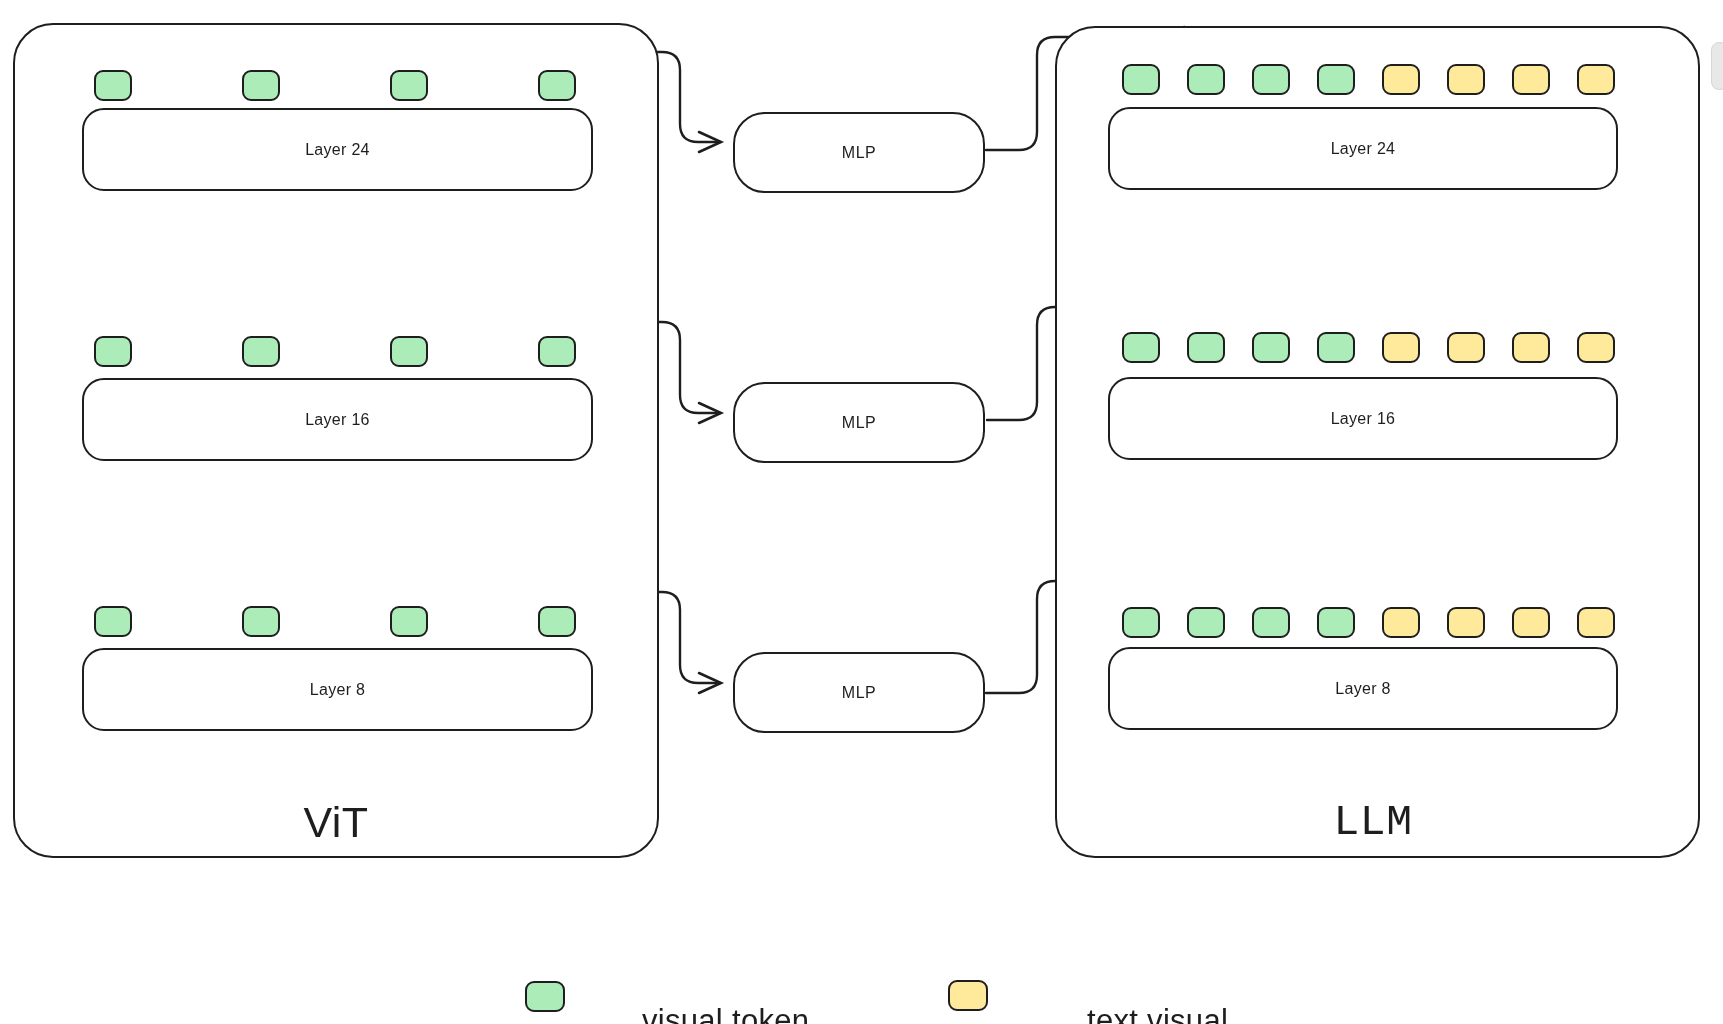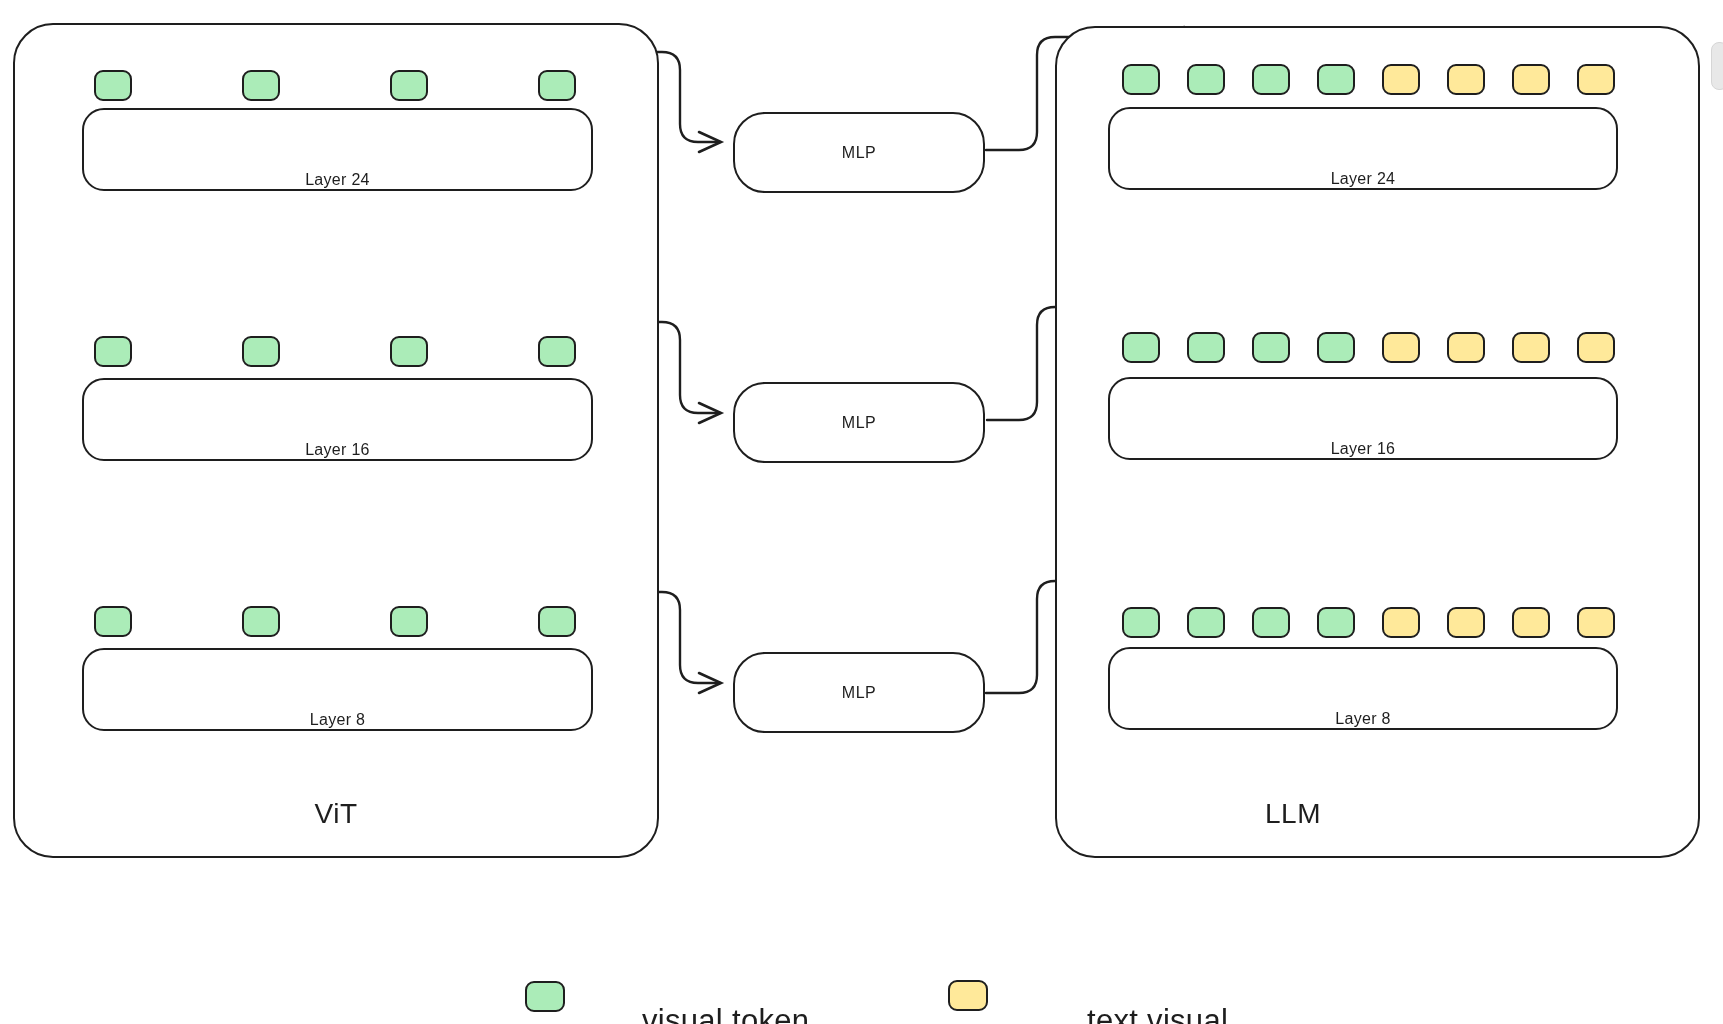--- a/index.html
+++ b/index.html
@@ -7,29 +7,29 @@
     --visual-token:#abecb8;
     --text-token:#ffe99a;
   }
   html,body{margin:0;padding:0;background:#ffffff;}
   .canvas{
     position:relative;width:1723px;height:1024px;background:#ffffff;
     font-family:"Liberation Sans",sans-serif;color:var(--stroke);overflow:hidden;
   }
   .box{position:absolute;background:#fff;border:2.5px solid var(--stroke);box-sizing:border-box;}
   .container{border-radius:40px;}
-  .layerbox{border-radius:22px;display:flex;align-items:flex-end;justify-content:center;
+  .layerbox{border-radius:22px;display:flex;align-items:center;justify-content:center;
     font-size:16px;letter-spacing:.3px;}
   .mlpbox{border-radius:32px;display:flex;align-items:center;justify-content:center;
     font-size:16px;letter-spacing:.5px;}
   .tok-row{position:absolute;display:flex;}
   .tok{width:38px;height:31px;border:2.5px solid var(--stroke);border-radius:9px;box-sizing:border-box;flex:0 0 auto;}
   .tok.green{background:var(--visual-token);}
   .tok.yellow{background:var(--text-token);}
-  .biglabel{position:absolute;text-align:center;font-size:28px;letter-spacing:.5px;}
+  .biglabel{position:absolute;text-align:center;font-size:43px;letter-spacing:.5px;}
   .plus{position:absolute;transform:translate(-50%,-50%);font-size:36px;font-weight:400;line-height:1;}
   svg.overlay{position:absolute;left:0;top:0;pointer-events:none;}
   .conn{fill:none;stroke:var(--stroke);stroke-width:2.4px;stroke-linejoin:round;stroke-linecap:round;}
   .connhead{fill:none;stroke:var(--stroke);stroke-width:2.6px;stroke-linejoin:miter;stroke-linecap:round;}
   .dash{stroke:var(--stroke);stroke-width:3.4px;stroke-dasharray:11 7;}
   .legend-swatch{position:absolute;}
   .legend-label{position:absolute;font-size:31px;letter-spacing:.3px;margin-top:26px;}
   .scrollbar{position:absolute;right:-5px;top:42px;width:15px;height:46px;background:#e8e8e8;
     border:1px solid #d6d6d6;border-radius:8px;}
 </style>
@@ -100,21 +100,21 @@
   </div>
   <div class="box mlpbox" style="left:733px;top:652px;width:252px;height:81px;">
     <span>MLP</span>
   </div>
 
   <span class="plus" style="left:1247px;top:36px;">+</span>
   <span class="plus" style="left:1244px;top:306px;">+</span>
   <span class="plus" style="left:1247px;top:582px;">+</span>
 
   <div class="box container" style="left:1055px;top:26px;width:645px;height:832px;"></div>
-  <div class="biglabel" style="left:998px;width:590px;top:798px;">LLM</div>
+  <div class="biglabel" style="left:1078px;width:590px;top:798px;font-family:Liberation Mono, monospace;">LLM</div>
 
   <div class="tok-row" style="left:1122px;top:64px;gap:27px;">
     <div class="tok green"></div>
     <div class="tok green"></div>
     <div class="tok green"></div>
     <div class="tok green"></div>
     <div class="tok yellow"></div>
     <div class="tok yellow"></div>
     <div class="tok yellow"></div>
     <div class="tok yellow"></div>

